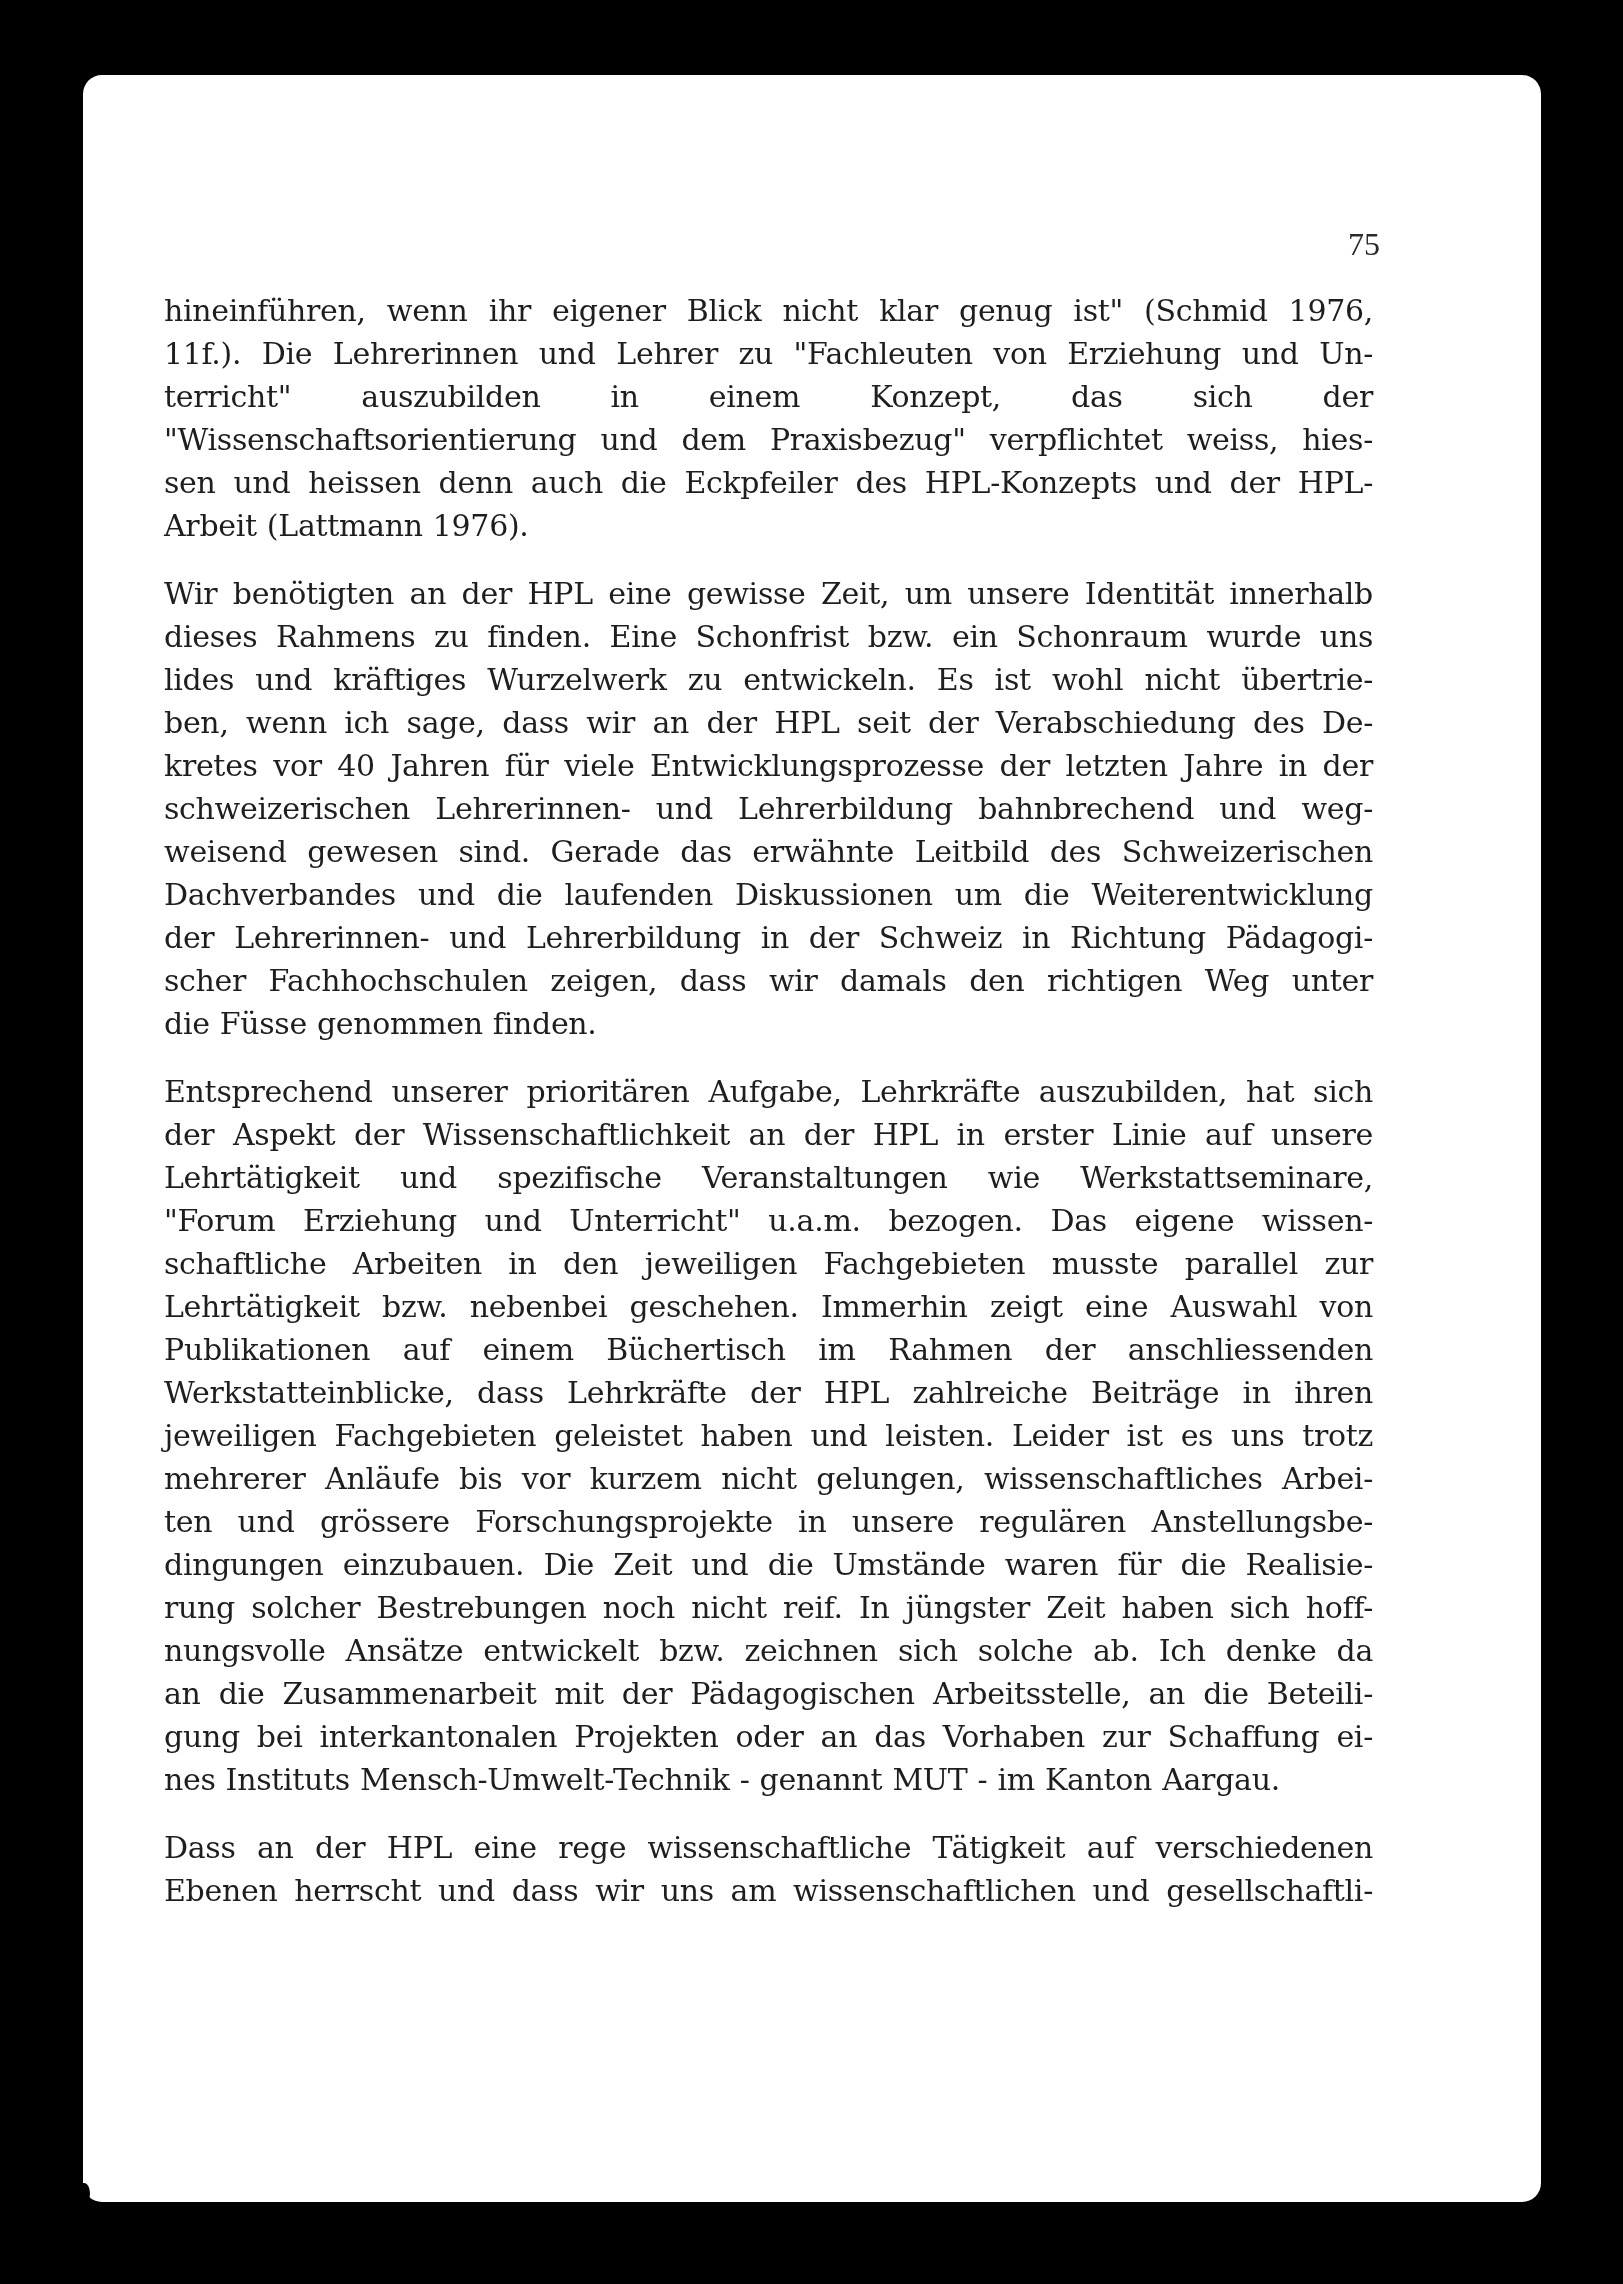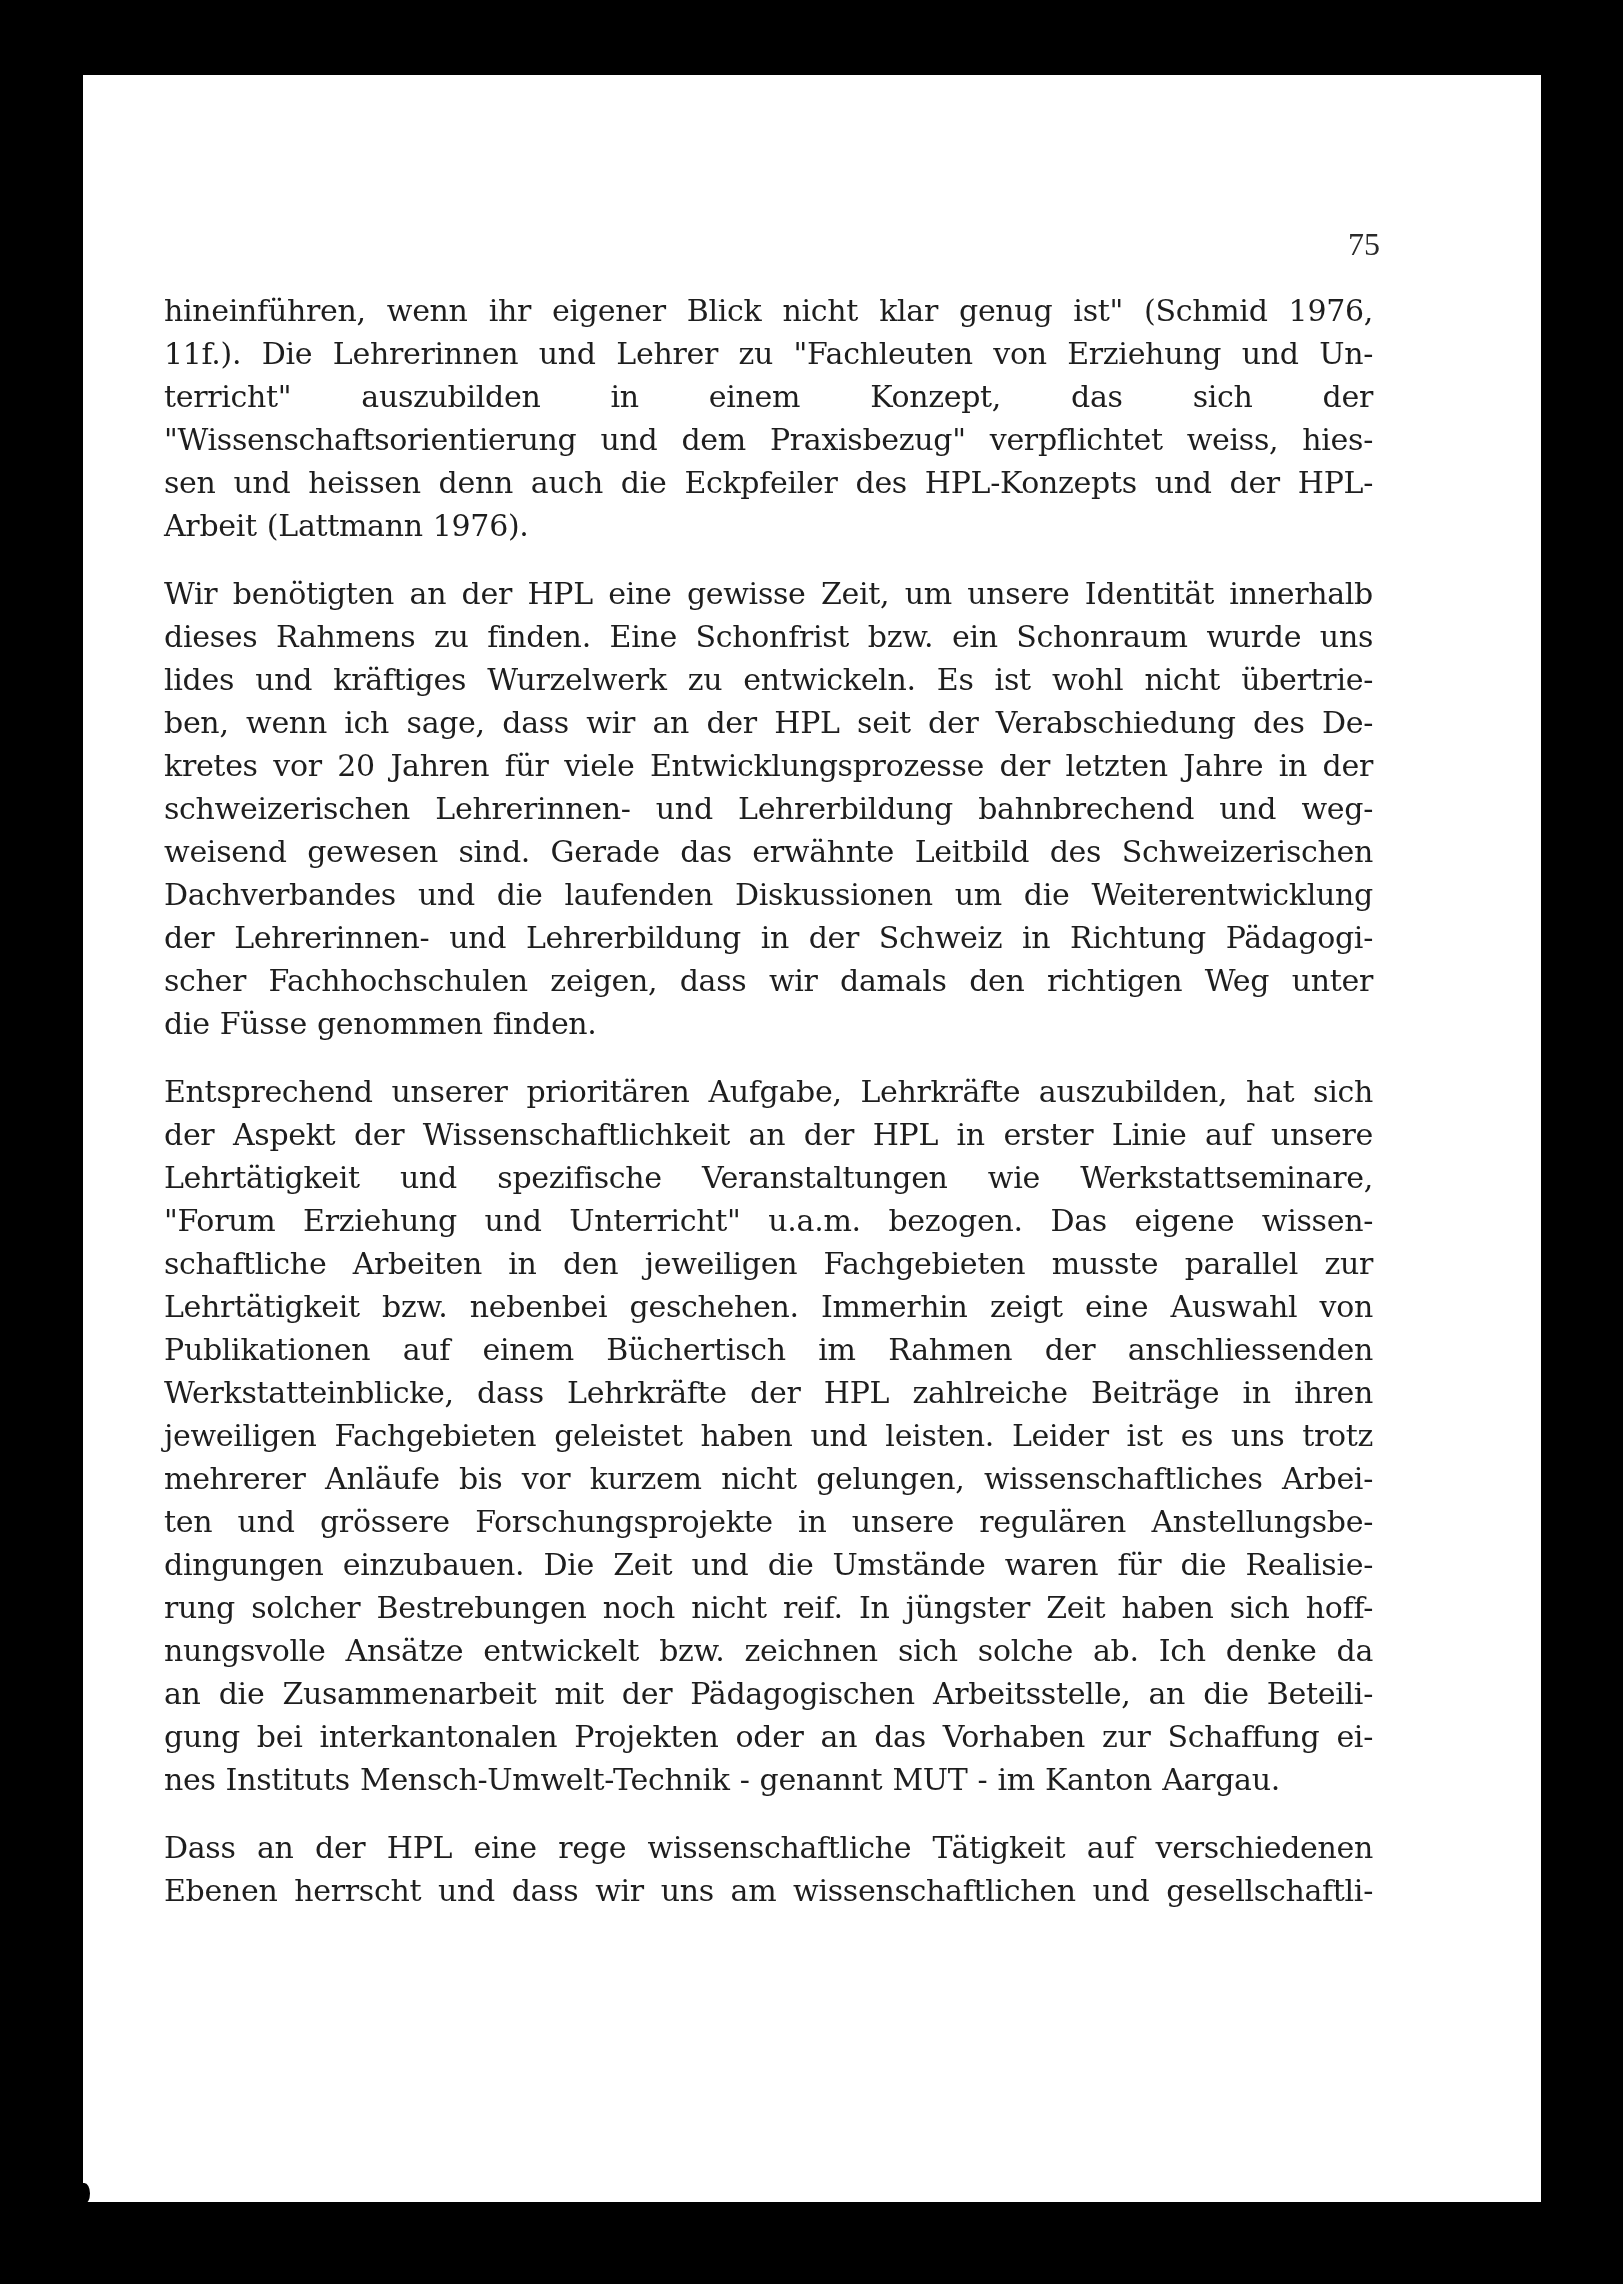--- a/index.html
+++ b/index.html
@@ -14,20 +14,21 @@
     overflow: hidden;
     font-family: "DejaVu Serif", "Liberation Serif", serif;
   }
   .page {
     position: absolute;
     left: 83px;
     top: 75px;
     width: 1458px;
     height: 2127px;
     background: #ffffff;
+    border-radius: 19px;
   }
   .page-number {
     position: absolute;
     right: 161px; 
     top: 148px;
     font-family: "Liberation Serif", "DejaVu Serif", serif;
     font-size: 32px;
     line-height: 43px;
     color: #2a2a2a;
   }
@@ -83,21 +84,21 @@
       <span class="line">"Wissenschaftsorientierung und dem Praxisbezug" verpflichtet weiss, hies-</span>
       <span class="line">sen und heissen denn auch die Eckpfeiler des HPL-Konzepts und der HPL-</span>
       <span class="line final">Arbeit (Lattmann 1976).</span>
     </p>
 
     <p class="para">
       <span class="line">Wir benötigten an der HPL eine gewisse Zeit, um unsere Identität innerhalb</span>
       <span class="line">dieses Rahmens zu finden. Eine Schonfrist bzw. ein Schonraum wurde uns</span>
       <span class="line">lides und kräftiges Wurzelwerk zu entwickeln. Es ist wohl nicht übertrie-</span>
       <span class="line">ben, wenn ich sage, dass wir an der HPL seit der Verabschiedung des De-</span>
-      <span class="line">kretes vor 20 Jahren für viele Entwicklungsprozesse der letzten Jahre in der</span>
+      <span class="line">kretes vor 40 Jahren für viele Entwicklungsprozesse der letzten Jahre in der</span>
       <span class="line">schweizerischen Lehrerinnen- und Lehrerbildung bahnbrechend und weg-</span>
       <span class="line">weisend gewesen sind. Gerade das erwähnte Leitbild des Schweizerischen</span>
       <span class="line">Dachverbandes und die laufenden Diskussionen um die Weiterentwicklung</span>
       <span class="line">der Lehrerinnen- und Lehrerbildung in der Schweiz in Richtung Pädagogi-</span>
       <span class="line">scher Fachhochschulen zeigen, dass wir damals den richtigen Weg unter</span>
       <span class="line final">die Füsse genommen finden.</span>
     </p>
 
     <p class="para">
       <span class="line">Entsprechend unserer prioritären Aufgabe, Lehrkräfte auszubilden, hat sich</span>

